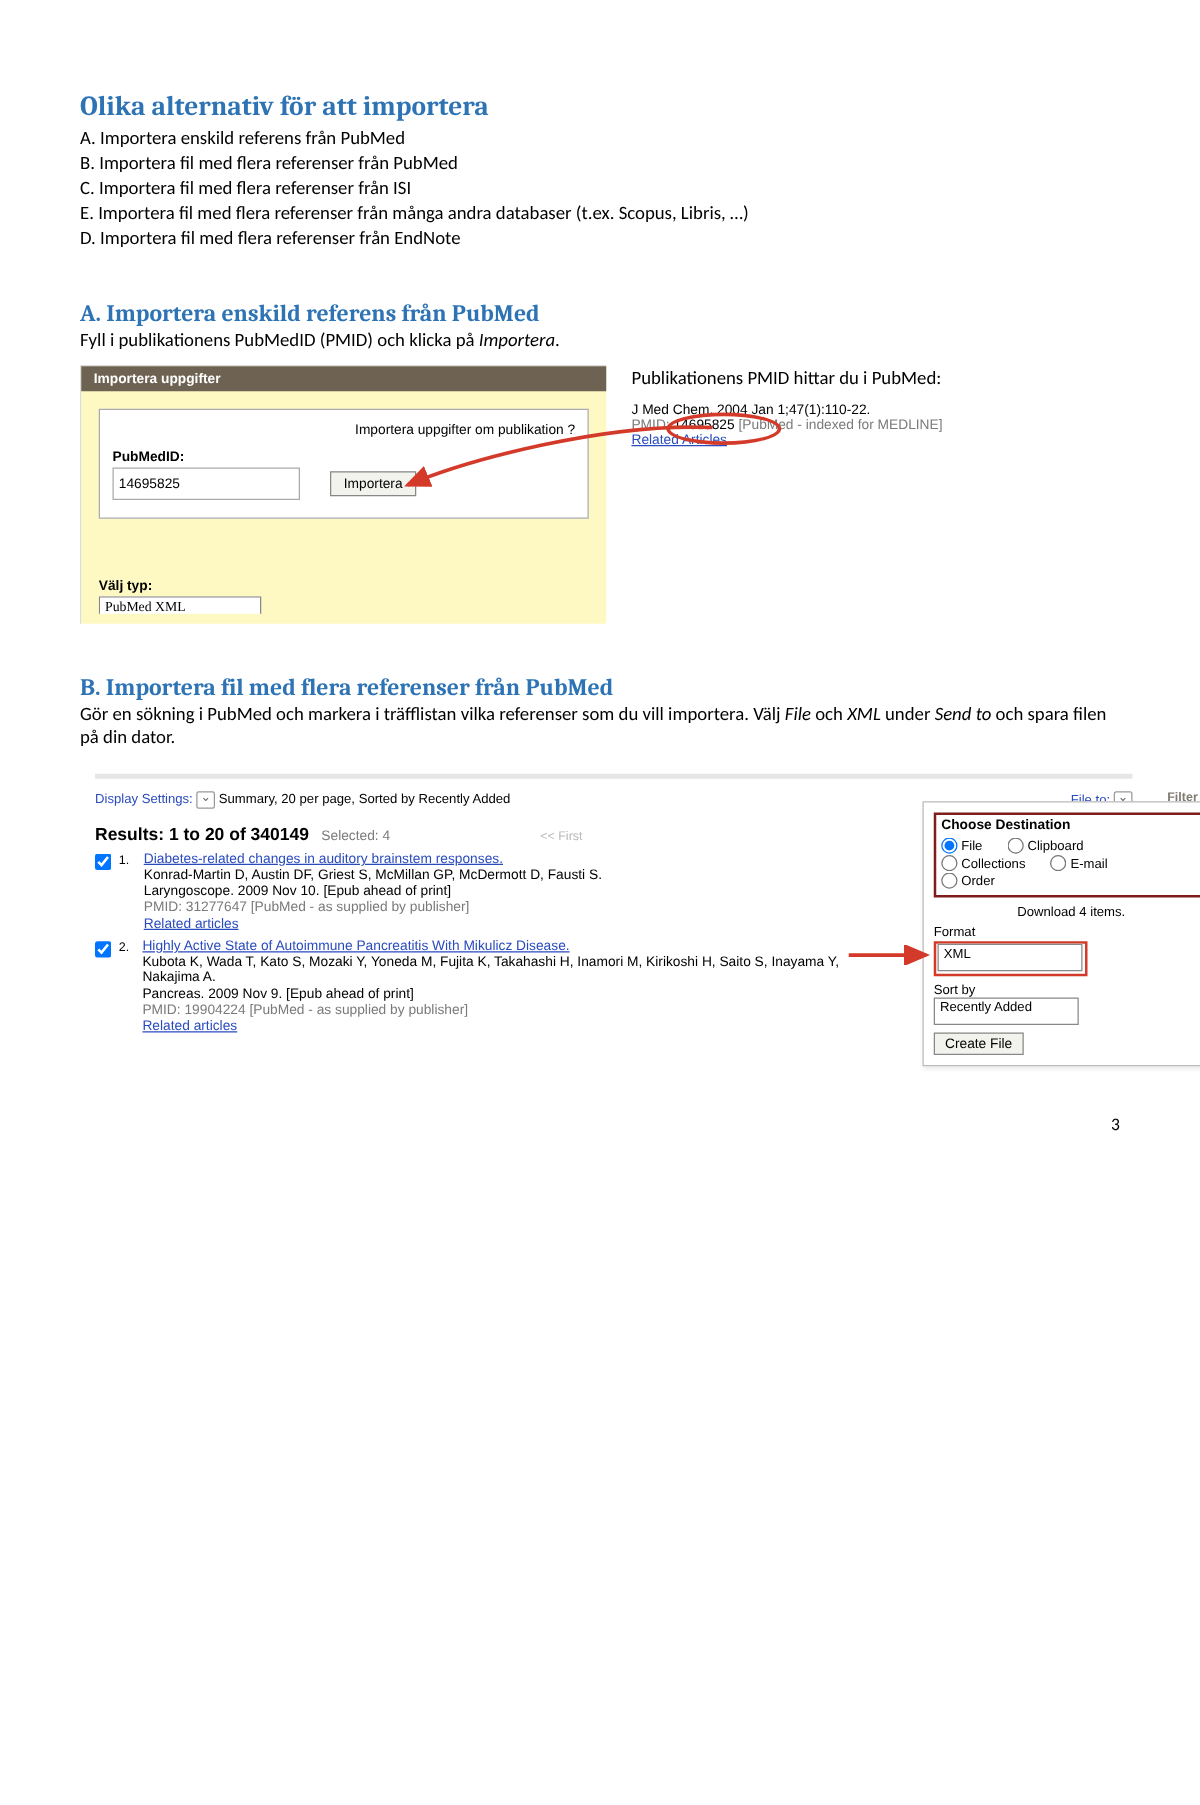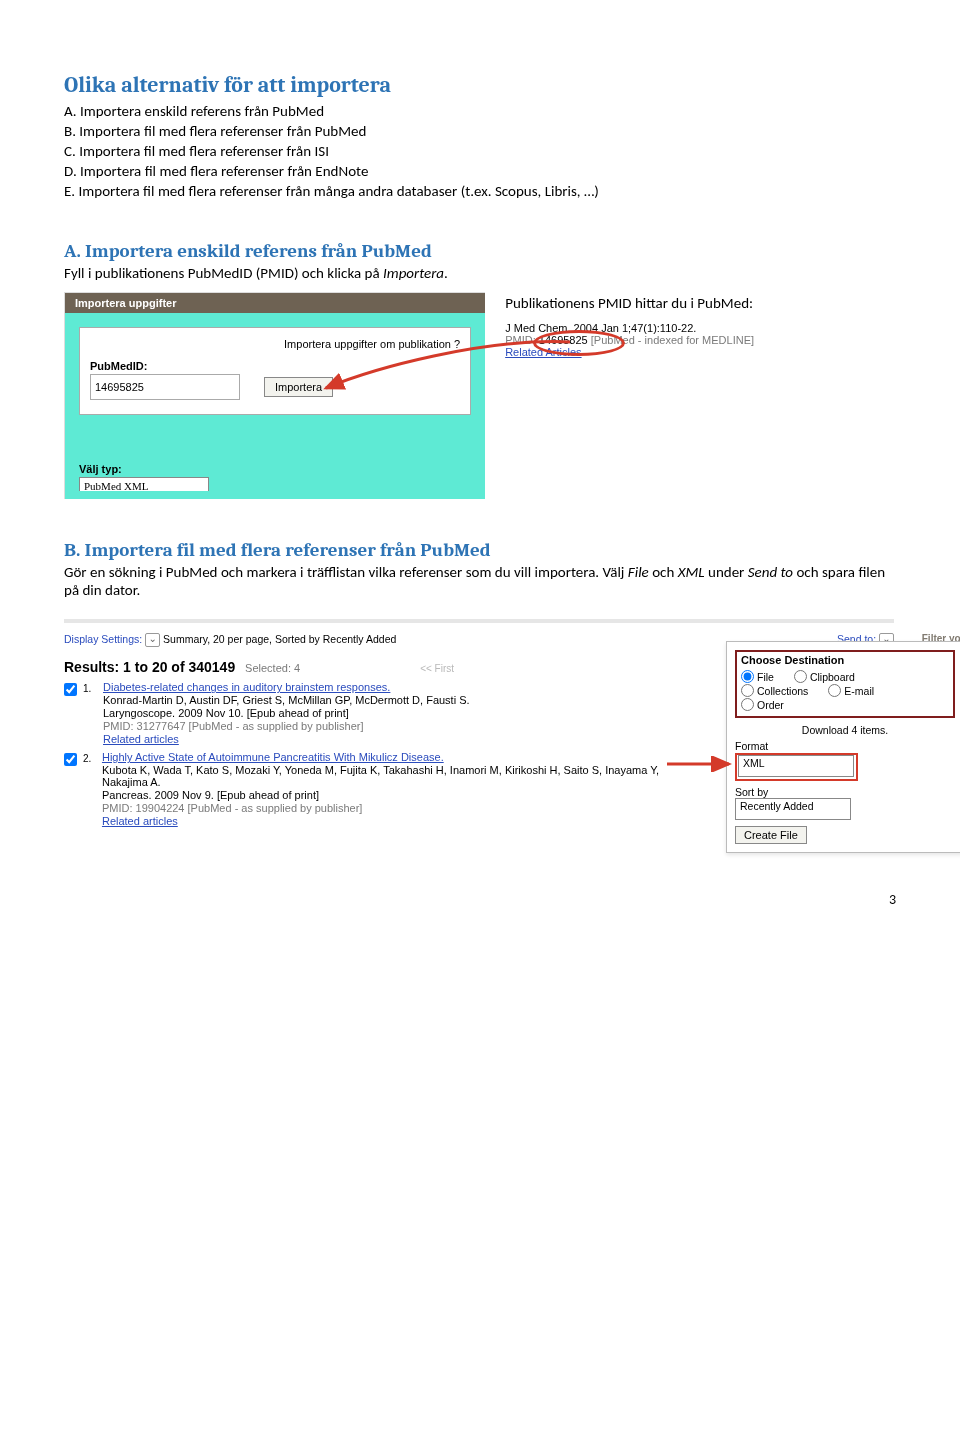--- a/index.html
+++ b/index.html
@@ -52,21 +52,21 @@
     display: flex;
     align-items: flex-start;
     gap: 20px;
   }
   .pubmed-shot, .pubmed-side {
     font-family: Verdana, Arial, sans-serif;
     font-size: 11px;
   }
   .pubmed-shot {
     width: 430px;
-    background: #5eead4;
+    background: #fef9c3;
     border: 1px solid #ddd;
     padding-bottom: 8px;
     border-right: none;
     border-bottom: none;
   }
   .pubmed-shot .hdr {
     background: #6e6253;
     color: #fff;
     height: 20px;
     line-height: 20px;
@@ -176,20 +176,21 @@
     pointer-events: none;
   }
 
   
   .pubmed-list-shot {
     font-family: Verdana, Arial, sans-serif;
     font-size: 11px;
     width: 830px;
     margin-top: 20px;
     position: relative;
+    margin-left: 12px;
   }
   .pubmed-list-shot .hr-top {
     height: 4px;
     background: #e6e6e6;
     margin-bottom: 10px;
   }
   .pubmed-list-shot .toprow {
     display: flex;
     justify-content: space-between;
     align-items: flex-start;
@@ -360,22 +361,22 @@
 </style>
 </head>
 <body>
 
 <div class="page">
   <h2 class="main-title">Olika alternativ för att importera</h2>
   <div class="list">
     <div class="list-row">A. Importera enskild referens från PubMed</div>
     <div class="list-row">B. Importera fil med flera referenser från PubMed</div>
     <div class="list-row">C. Importera fil med flera referenser från ISI</div>
+    <div class="list-row">E. Importera fil med flera referenser från många andra databaser (t.ex. Scopus, Libris, …)</div>
     <div class="list-row">D. Importera fil med flera referenser från EndNote</div>
-    <div class="list-row">E. Importera fil med flera referenser från många andra databaser (t.ex. Scopus, Libris, …)</div>
   </div>
 
   <h3 class="section-title">A. Importera enskild referens från PubMed</h3>
   <div class="section-body">
     <span>Fyll i publikationens PubMedID (PMID) och klicka på </span><span class="italic">Importera</span><span>.</span>
   </div>
 
   <div class="screenshot-row" style="position:relative;">
 
     <div class="pubmed-shot">
@@ -424,21 +425,21 @@
     <div class="hr-top"></div>
 
     <div class="toprow">
       <div class="display">
         <span>Display Settings:</span>
         <span class="vbox">⌄</span>
         <span class="black">Summary, 20 per page, Sorted by Recently Added</span>
       </div>
       <div style="position:relative;">
         <span class="sendto-line">
-          <span>Send to:</span>
+          <span>File to:</span>
           <span class="vbox">⌄</span>
         </span>
         <span class="filterbox">Filter your result:</span>
       </div>
     </div>
 
     <div style="display:flex; align-items:baseline;">
       <div class="results-line">
         <span>Results: 1 to 20 of 340149</span>
         <span class="sel">Selected: 4</span>

